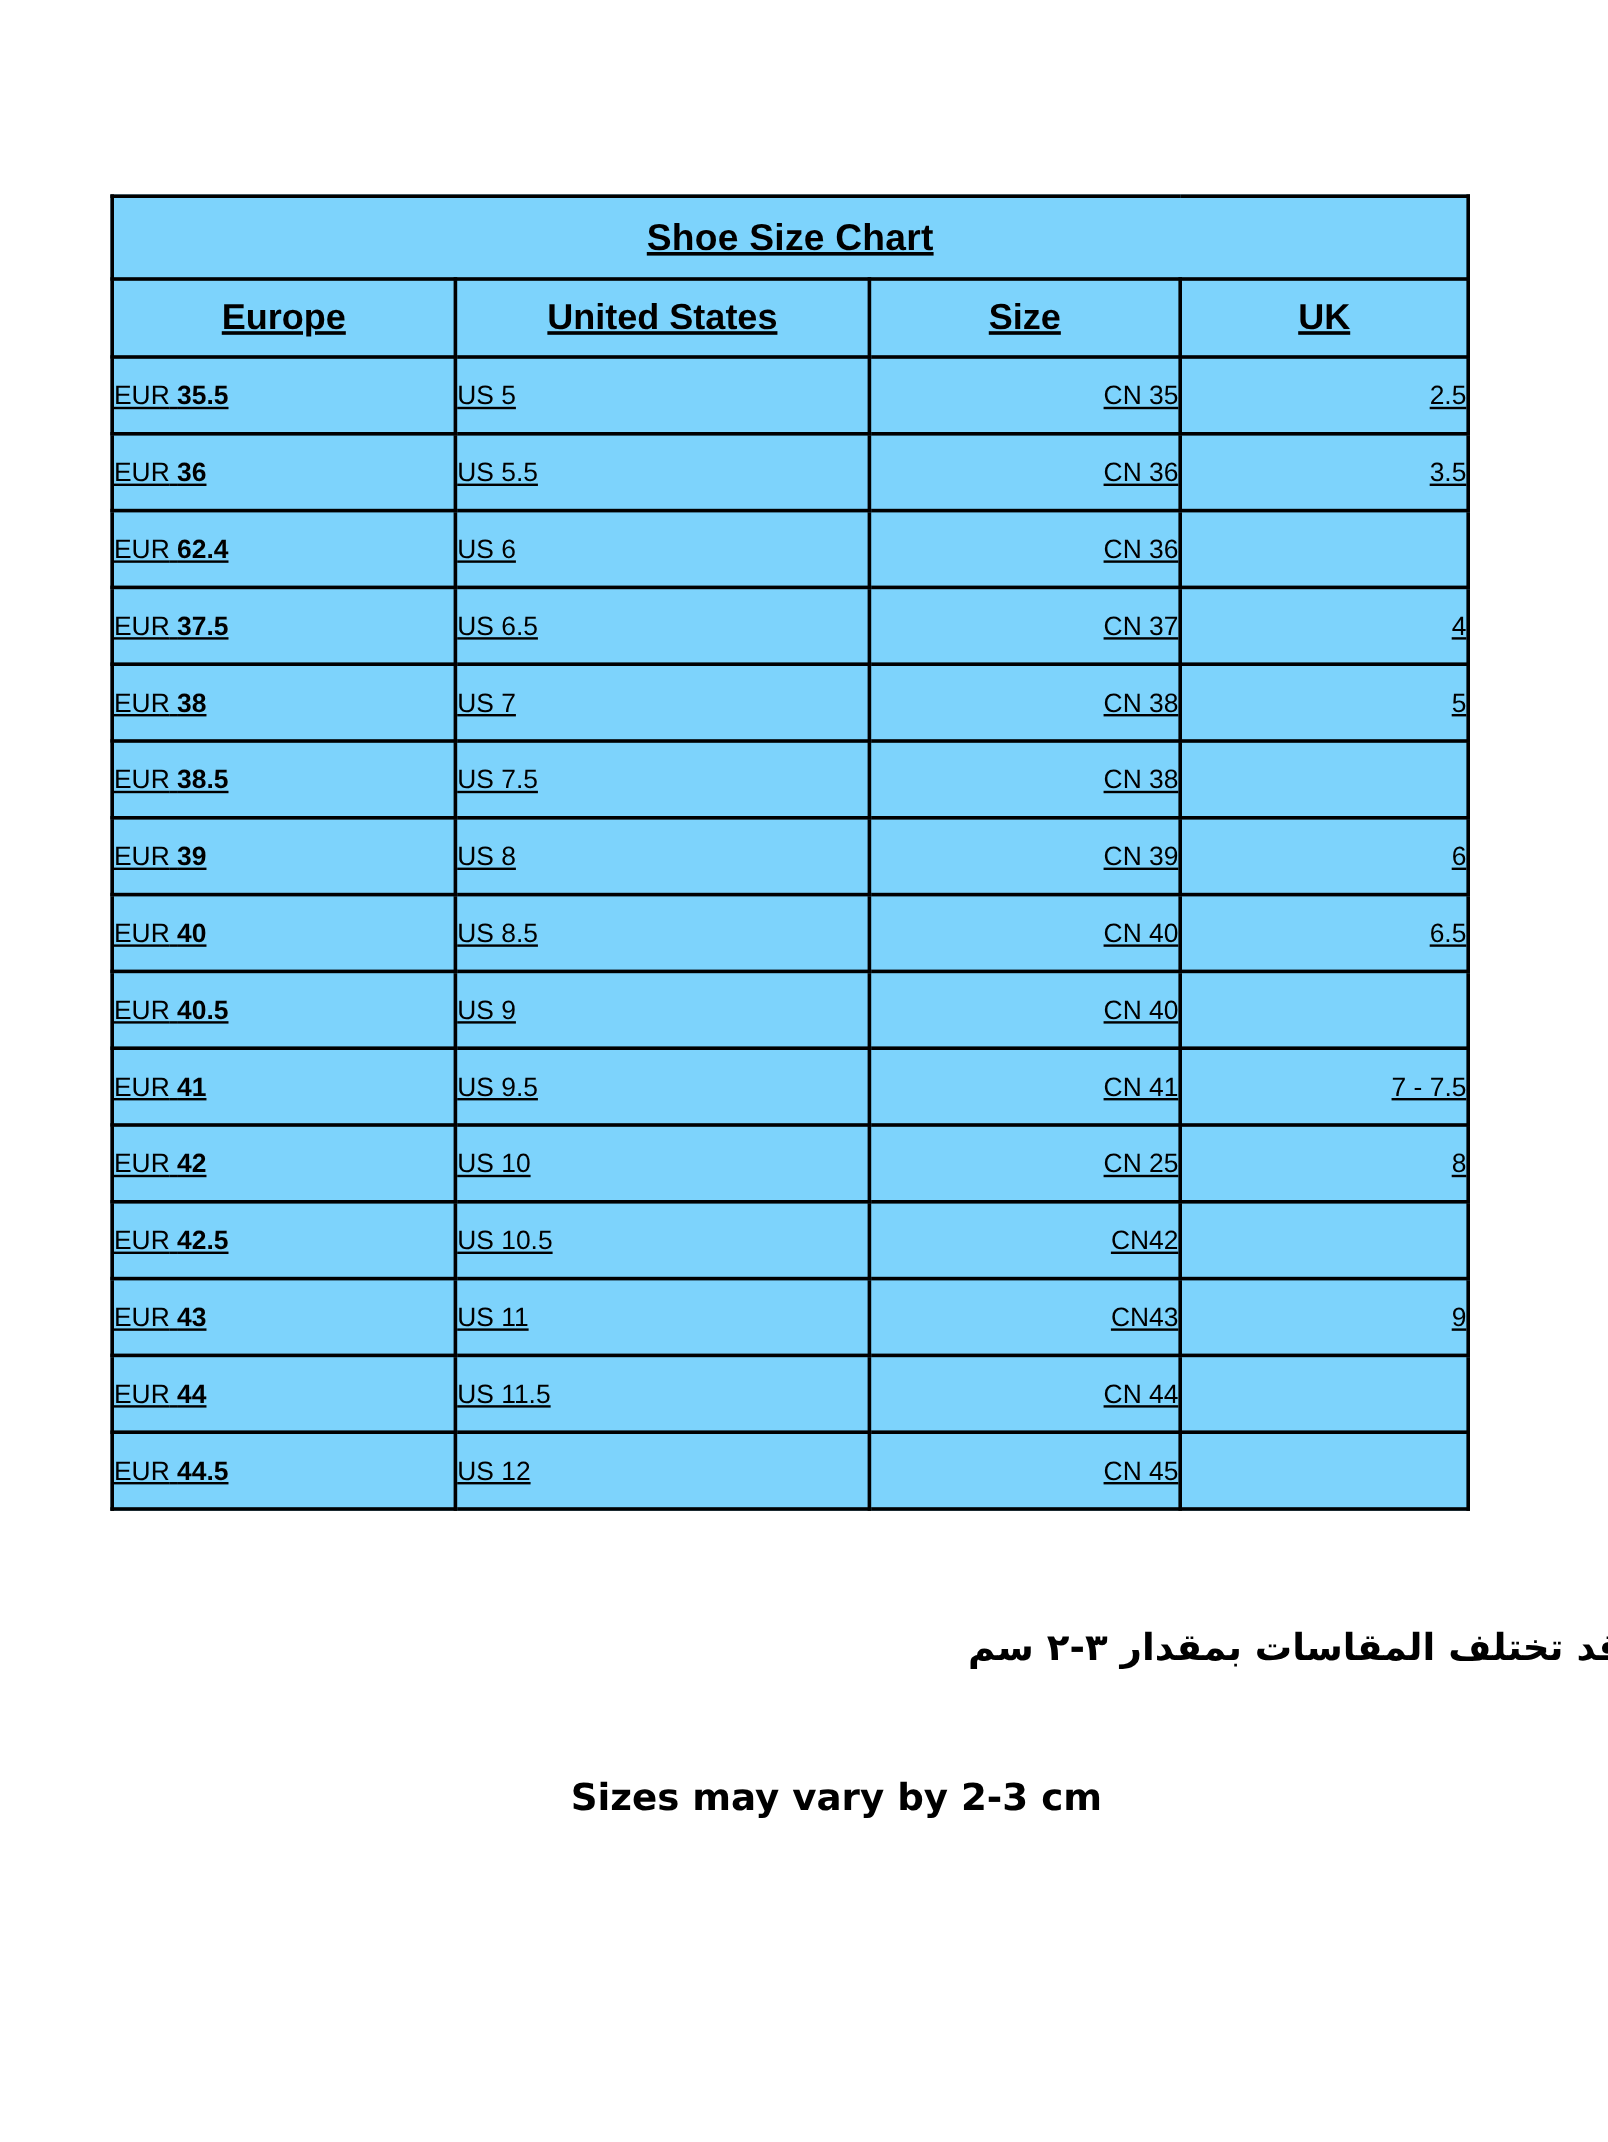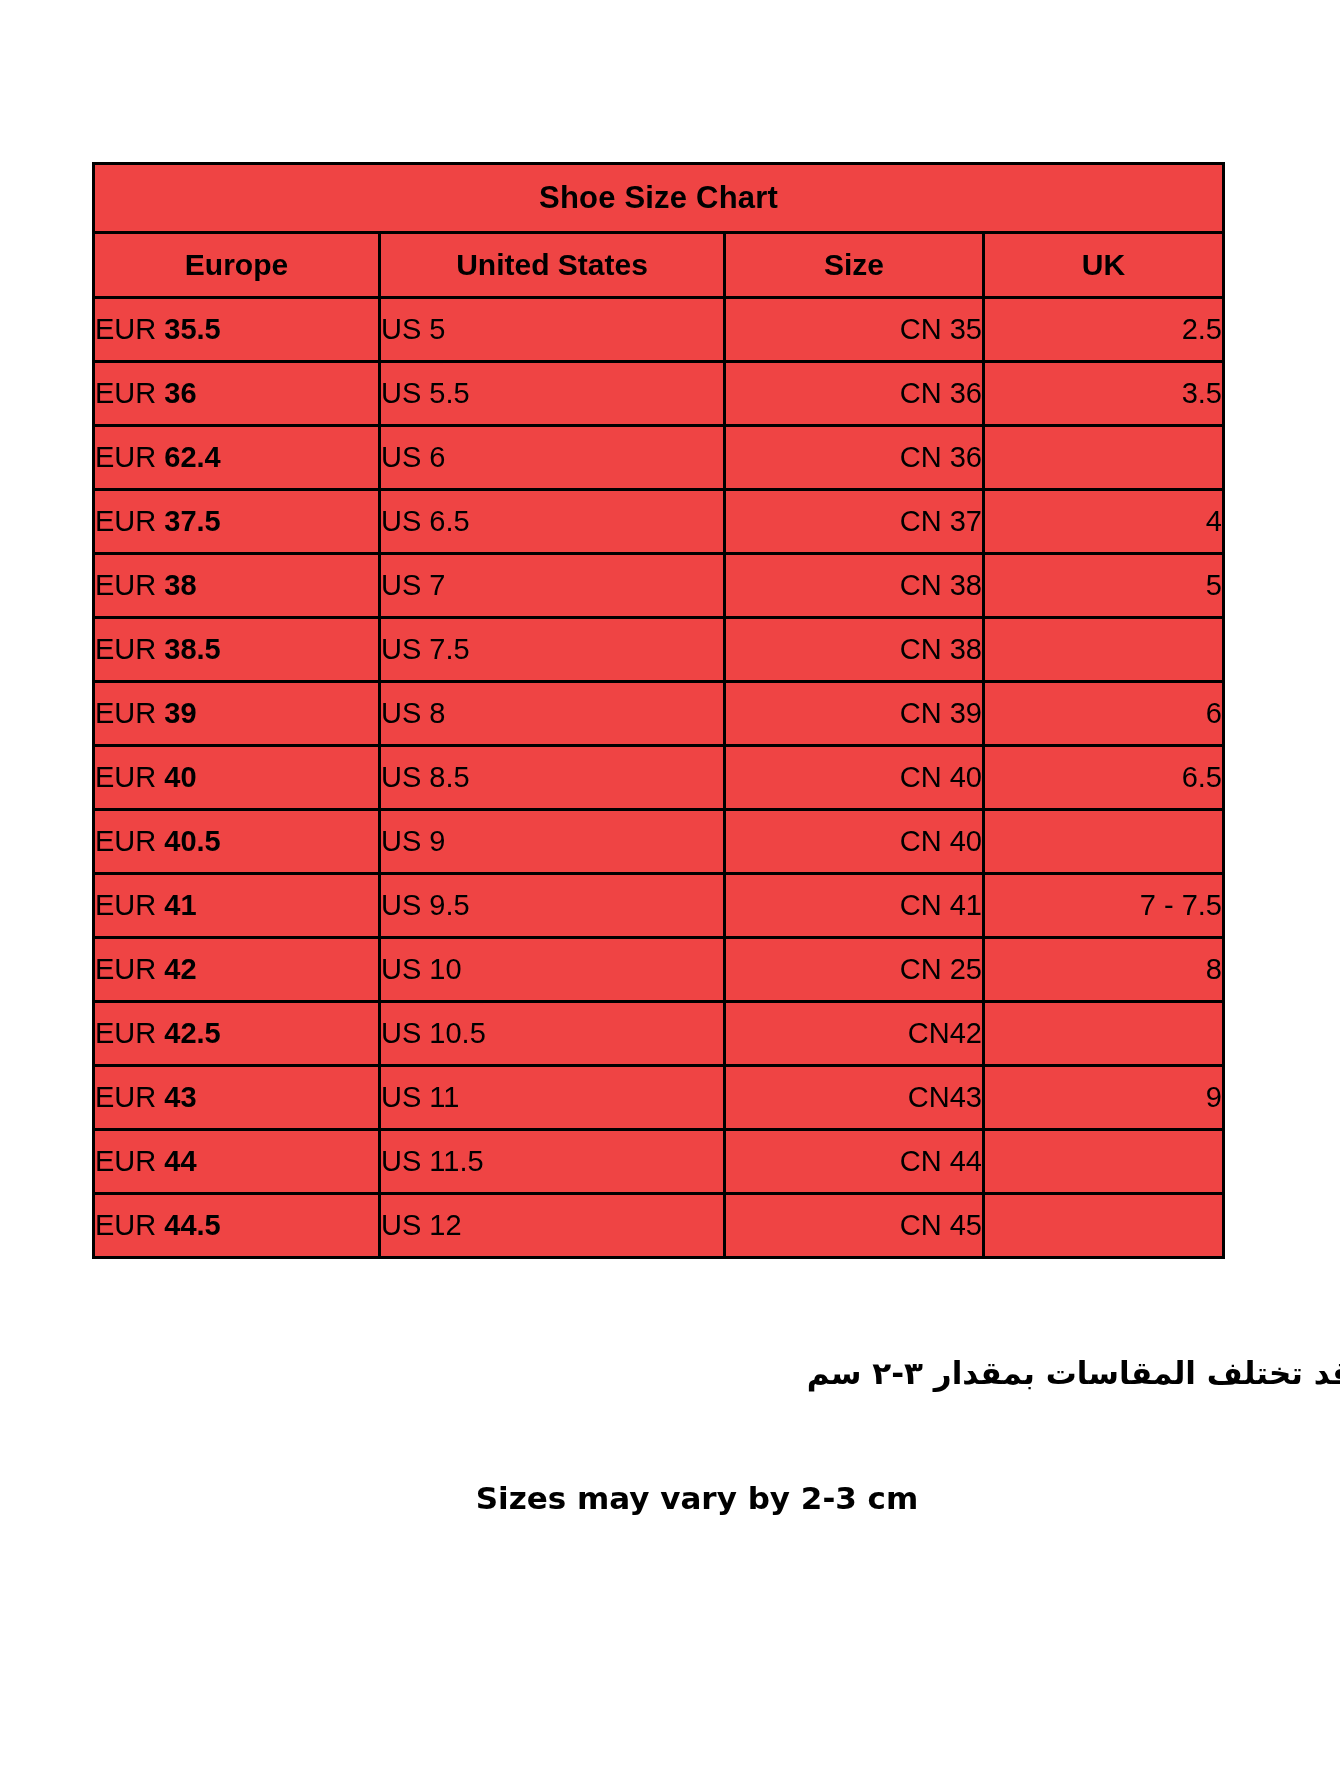--- a/index.html
+++ b/index.html
@@ -26,21 +26,22 @@
     position: absolute;
     left: 92px;
     top: 162px;
     width: 1130px;
   }
 
   table.size-chart {
     border-collapse: collapse;
     table-layout: fixed;
     width: 1130px;
-    background: #ef4444;
+    background: #7dd3fc;
+    text-decoration: underline;
   }
 
   table.size-chart td,
   table.size-chart th {
     border: 3px solid #000000;
     padding: 0;
     vertical-align: middle;
   }
 
   .title-cell {
@@ -52,21 +53,21 @@
   }
 
   .head-cell {
     text-align: center;
     font-size: 30px;
     font-weight: bold;
     height: 62px;
   }
 
   .cell {
-    font-size: 29px;
+    font-size: 22px;
     height: 61px;
     font-weight: normal;
   }
 
   .cell-left {
     text-align: left;
     padding-left: 16px;
   }
 
   .cell-center {

